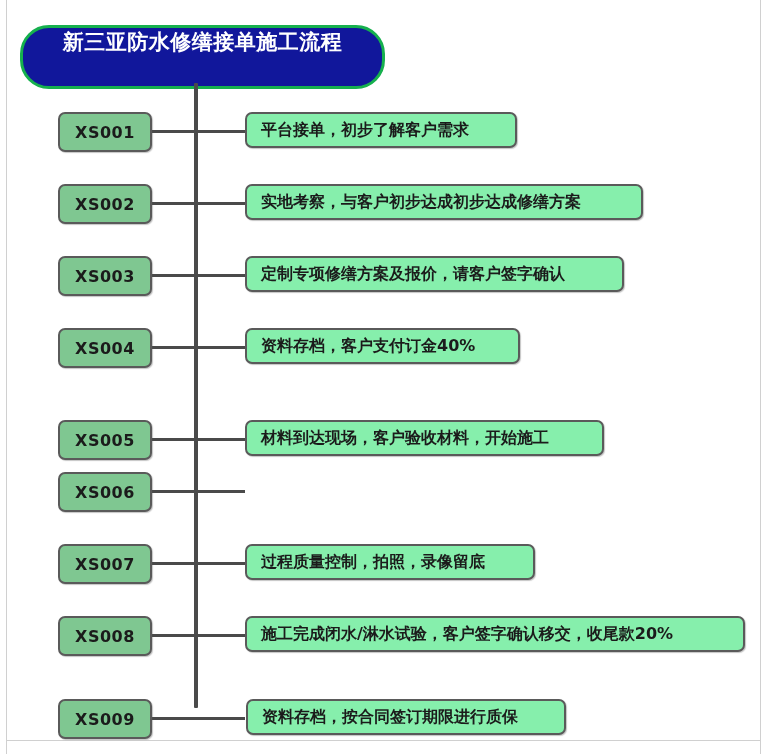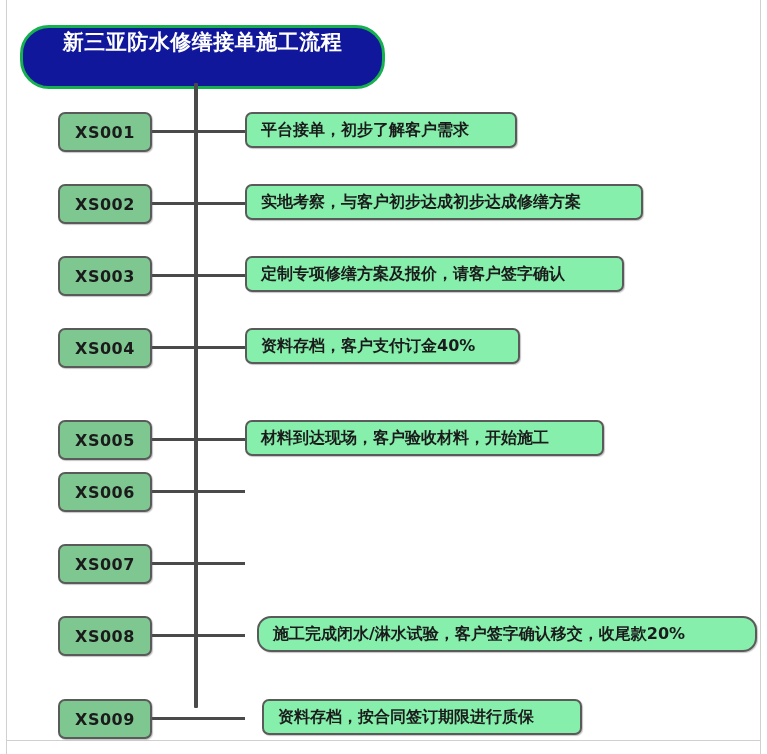--- a/index.html
+++ b/index.html
@@ -213,36 +213,39 @@
         <div class="code-box">
           <span class="code-text">XS006</span>
         </div>
       </div>
       <div class="row" style="top: 544px; width: 767px;">
         <div class="conn-left"></div>
         <div class="conn-right" style="width: 49px;"></div>
         <div class="code-box">
           <span class="code-text">XS007</span>
         </div>
+        <div class="desc-box" style="left: 245px; width: 290px;">
+          <span class="desc-text">过程质量控制，拍照，录像留底</span>
+        </div>
       </div>
       <div class="row" style="top: 616px; width: 767px;">
         <div class="conn-left"></div>
         <div class="conn-right" style="width: 49px;"></div>
         <div class="code-box">
           <span class="code-text">XS008</span>
         </div>
-        <div class="desc-box" style="left: 257px; width: 500px; border-radius: 14px;">
+        <div class="desc-box" style="left: 245px; width: 500px;">
           <span class="desc-text">施工完成闭水/淋水试验，客户签字确认移交，收尾款20%</span>
         </div>
       </div>
       <div class="row" style="top: 688px; width: 767px; margin-top: 11px;">
         <div class="conn-left"></div>
         <div class="conn-right" style="width: 49px;"></div>
         <div class="code-box">
           <span class="code-text">XS009</span>
         </div>
-        <div class="desc-box" style="left: 262px; width: 320px; font-family: Liberation Serif, serif;">
+        <div class="desc-box" style="left: 246px; width: 320px; font-family: Liberation Serif, serif;">
           <span class="desc-text">资料存档，按合同签订期限进行质保</span>
         </div>
       </div>
     </div>
 
 </div>
 
 </body></html>

